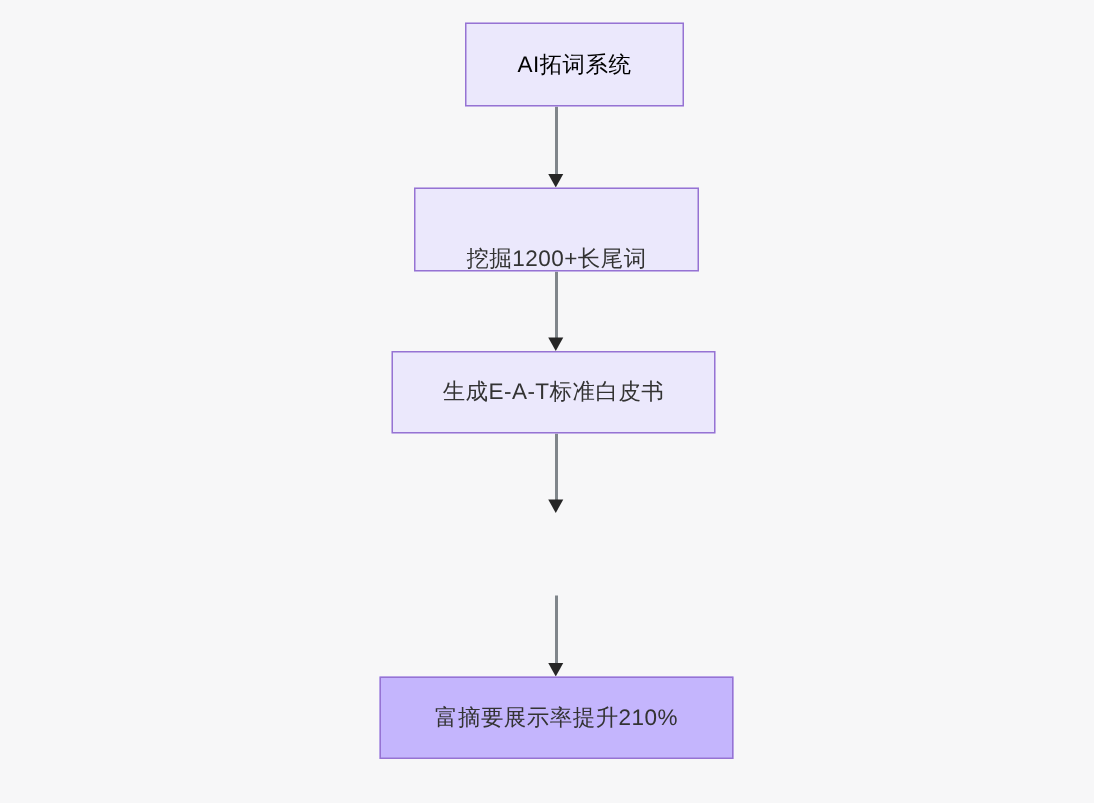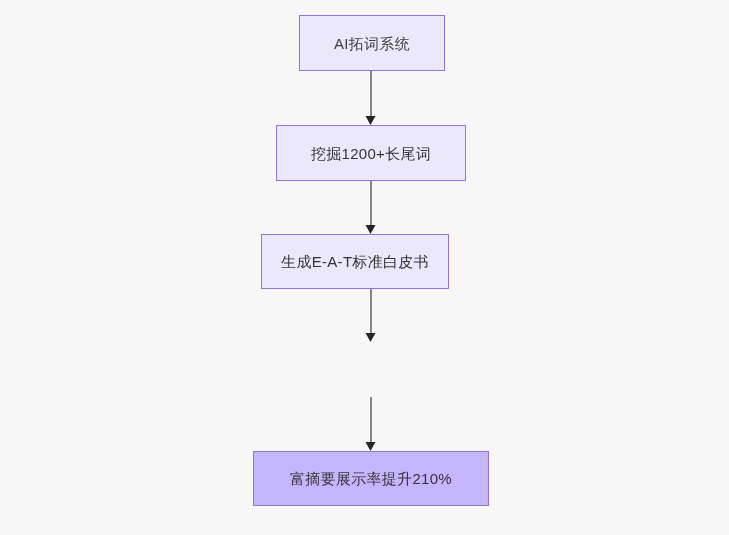--- a/index.html
+++ b/index.html
@@ -81,26 +81,26 @@
   </div>
   <div class="edge" style="left: 371px; top: 289px; height: 53px;">
     <div class="edge-line" style="height: 46px; background: rgb(128, 134, 139);"></div>
     <div class="edge-head" style="top: 44px; border-top-color: rgb(38, 38, 38);"></div>
   </div>
   <div class="edge" style="left: 371px; top: 397px; height: 54px;">
     <div class="edge-line" style="height: 47px; background: rgb(128, 134, 139);"></div>
     <div class="edge-head" style="top: 45px; border-top-color: rgb(38, 38, 38);"></div>
   </div>
 
-  <div class="node" style="left: 299px; top: 15px; width: 146px; height: 56px; background: rgb(235, 232, 252); border-color: rgb(150, 115, 211); color: #404040;">
+  <div class="node" style="left: 310px; top: 15px; width: 146px; height: 56px; background: rgb(235, 232, 252); border-color: rgb(150, 115, 211); color: #000000;">
     <span class="node-label">AI拓词系统</span>
   </div>
-  <div class="node" style="left: 276px; top: 125px; width: 190px; height: 56px; background: rgb(235, 232, 252); border-color: rgb(150, 115, 211); color: rgb(51, 51, 51);">
+  <div class="node" style="left: 276px; top: 125px; width: 190px; height: 56px; background: rgb(235, 232, 252); border-color: rgb(150, 115, 211); color: rgb(51, 51, 51); align-items: flex-end;">
     <span class="node-label">挖掘1200+长尾词</span>
   </div>
-  <div class="node" style="left: 261px; top: 234px; width: 188px; height: 55px; background: rgb(235, 232, 252); border-color: rgb(150, 115, 211); color: rgb(51, 51, 51);">
+  <div class="node" style="left: 261px; top: 234px; width: 216px; height: 55px; background: rgb(235, 232, 252); border-color: rgb(150, 115, 211); color: rgb(51, 51, 51);">
     <span class="node-label">生成E-A-T标准白皮书</span>
   </div>
   <div class="node" style="left: 253px; top: 451px; width: 236px; height: 55px; background: #c4b5fd; border-color: rgb(150, 115, 211); color: rgb(51, 51, 51);">
     <span class="node-label">富摘要展示率提升210%</span>
   </div>
 
 </div>
 
 </body></html>

